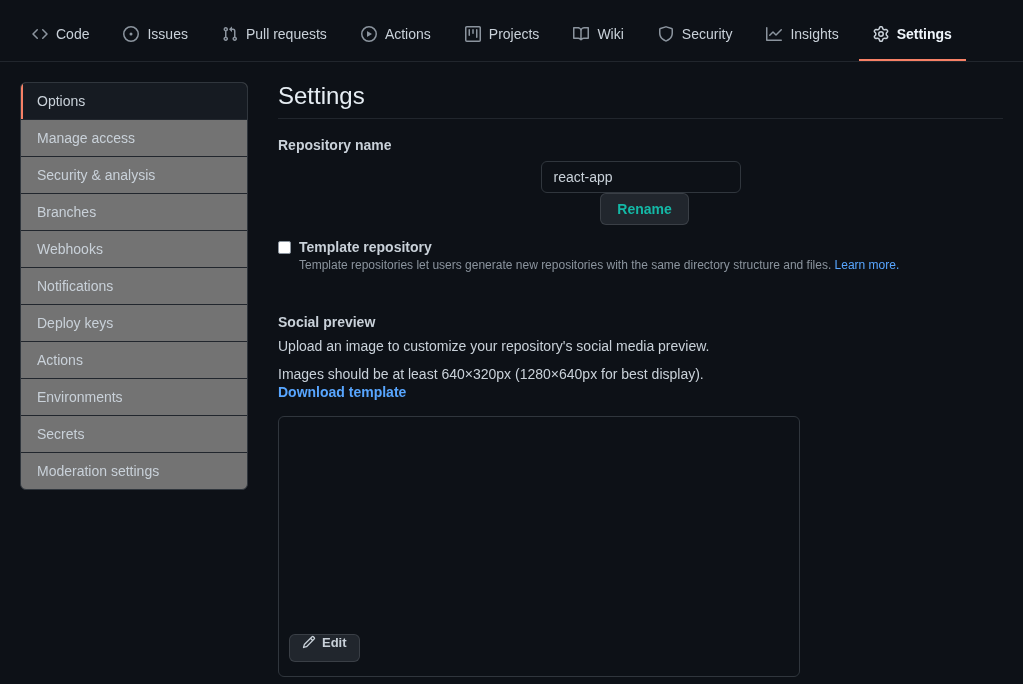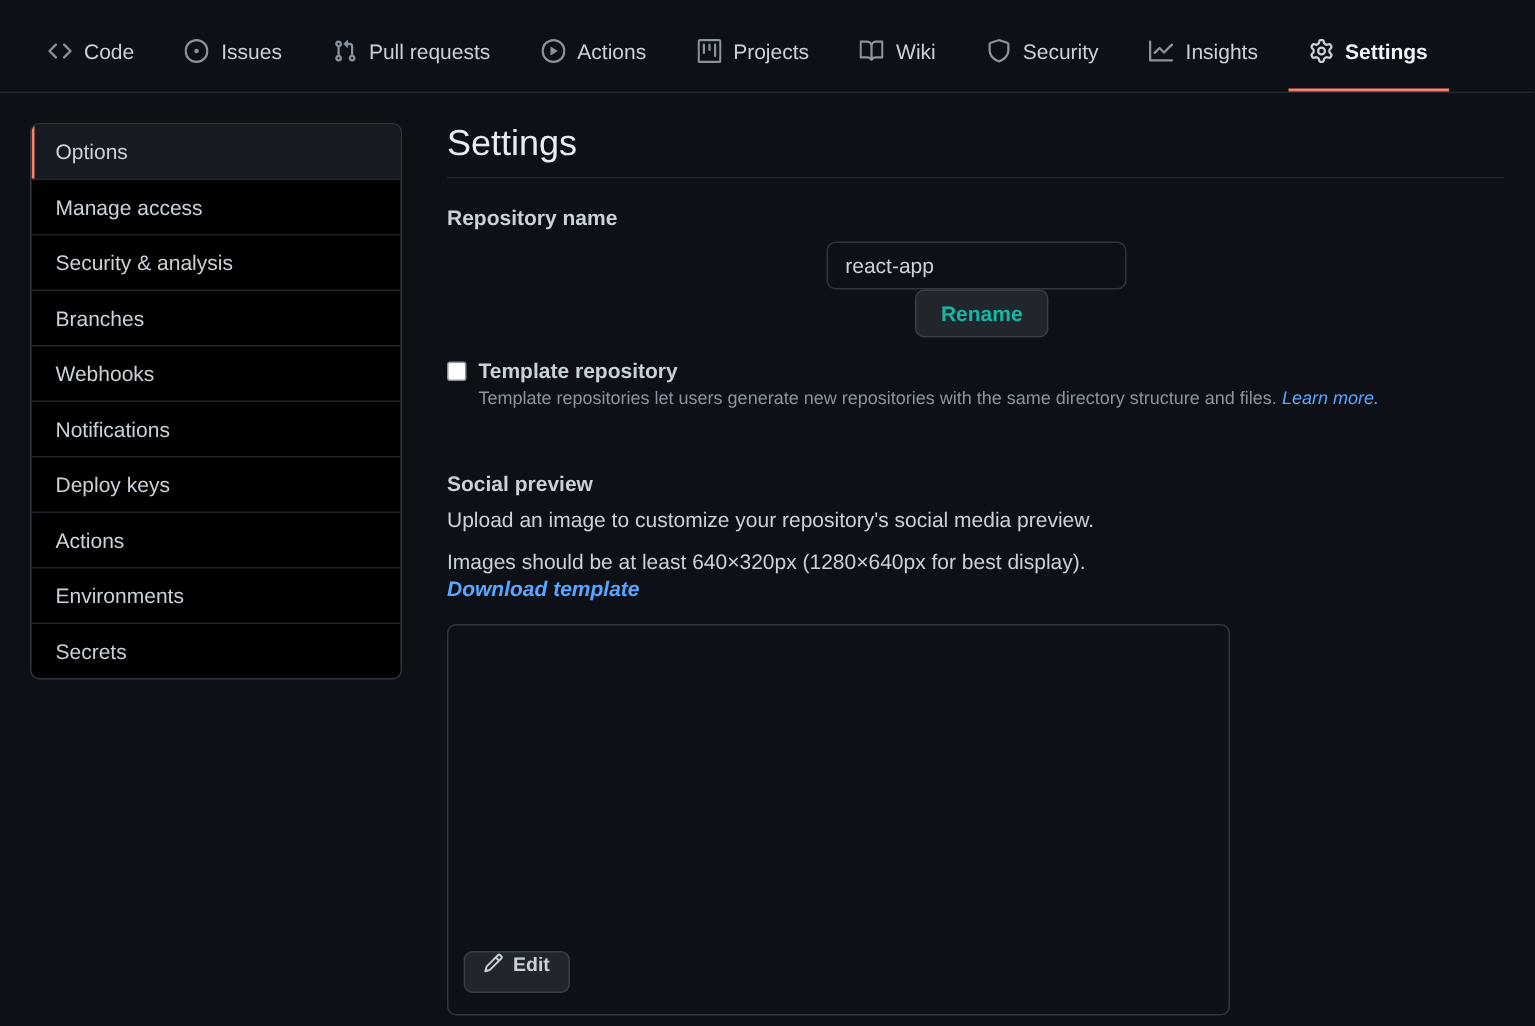--- a/index.html
+++ b/index.html
@@ -35,26 +35,26 @@
   .tab.active { border-bottom-color:#f78166; font-weight:700; color:#f0f6fc; }
   .tab-icon { display:flex; align-items:center; }
   .tab-icon svg { width:16px; height:16px; fill:#8b949e; display:block; }
   .tab.active .tab-icon svg { fill:#c9d1d9; }
 
   
   .content { display:flex; padding:20px 20px 0; gap:30px; align-items:flex-start; }
 
   
   .sidebar {
-    width:248px;
+    width:228px;
     flex:none;
     border:1px solid #30363d;
     border-radius:6px;
     overflow:hidden;
-    background:#000000;
+    background:#737373;
   }
   .sb-item {
     position:relative;
     padding:10px 16px;
     border-bottom:1px solid #21262d;
     font-size:14px;
     color:#c9d1d9;
     cursor:pointer;
   }
   .sb-item:last-child { border-bottom:none; }
@@ -111,21 +111,21 @@
     cursor:pointer;
     flex:none;
   }
   .check-label { font-weight:700; font-size:14px; cursor:pointer; }
   .check-note {
     margin:3px 0 0 21px;
     font-size:12px;
     color:#8b949e;
     max-width:640px;
   }
-  .link { color:#58a6ff; cursor:pointer;font-style:italic; }
+  .link { color:#58a6ff; cursor:pointer; }
 
   .section { margin-top:42px; }
   .section p { margin-bottom:12px; font-size:14px; color:#c9d1d9; }
   .size-hint { margin-bottom:2px !important; }
   .dl-link { font-weight:700; font-size:14px; display:inline-block; }
 
   .preview-box {
     margin-top:16px;
     width:522px;
     height:261px;
@@ -255,20 +255,21 @@
       <div class="sb-item active">Options</div>
       <div class="sb-item">Manage access</div>
       <div class="sb-item">Security &amp; analysis</div>
       <div class="sb-item">Branches</div>
       <div class="sb-item">Webhooks</div>
       <div class="sb-item">Notifications</div>
       <div class="sb-item">Deploy keys</div>
       <div class="sb-item">Actions</div>
       <div class="sb-item">Environments</div>
       <div class="sb-item">Secrets</div>
+      <div class="sb-item">Moderation settings</div>
     </aside>
 
   <main class="main">
 
     <h1 class="page-title">Settings</h1>
 
     <label class="field-label">Repository name</label>
     <div class="repo-row">
       <input class="text-input" type="text" value="react-app" style="">
       <button class="btn">Rename</button>

